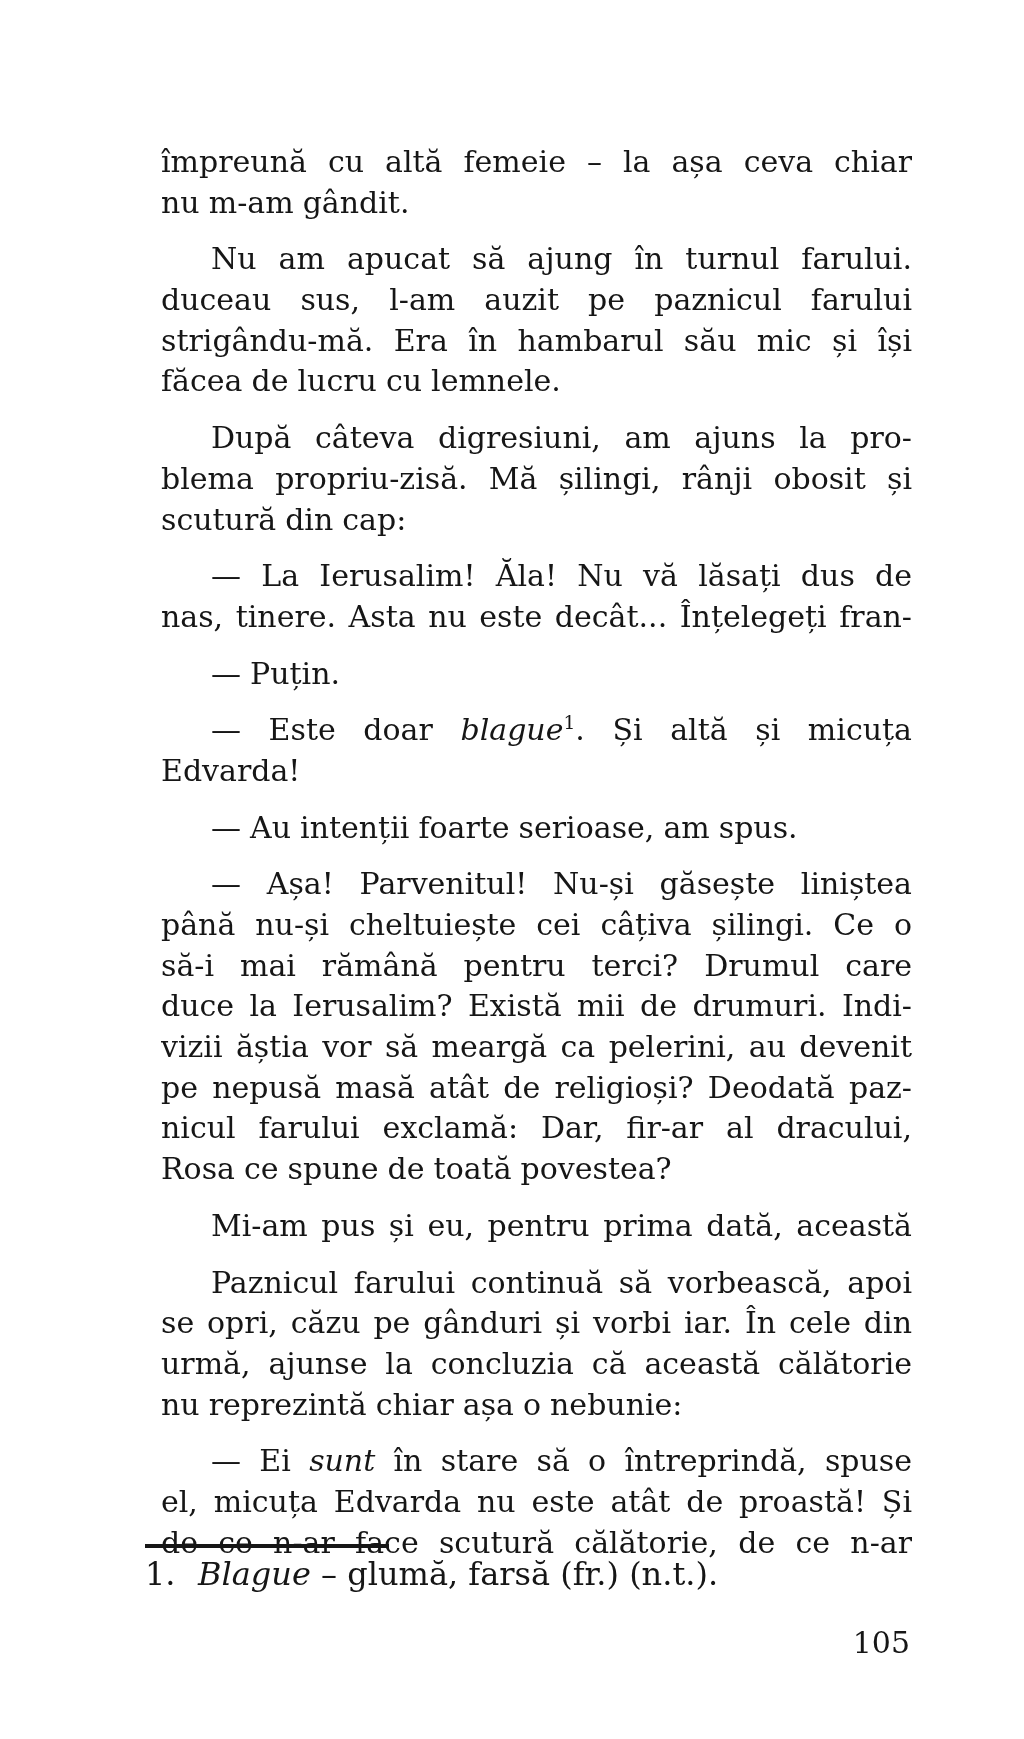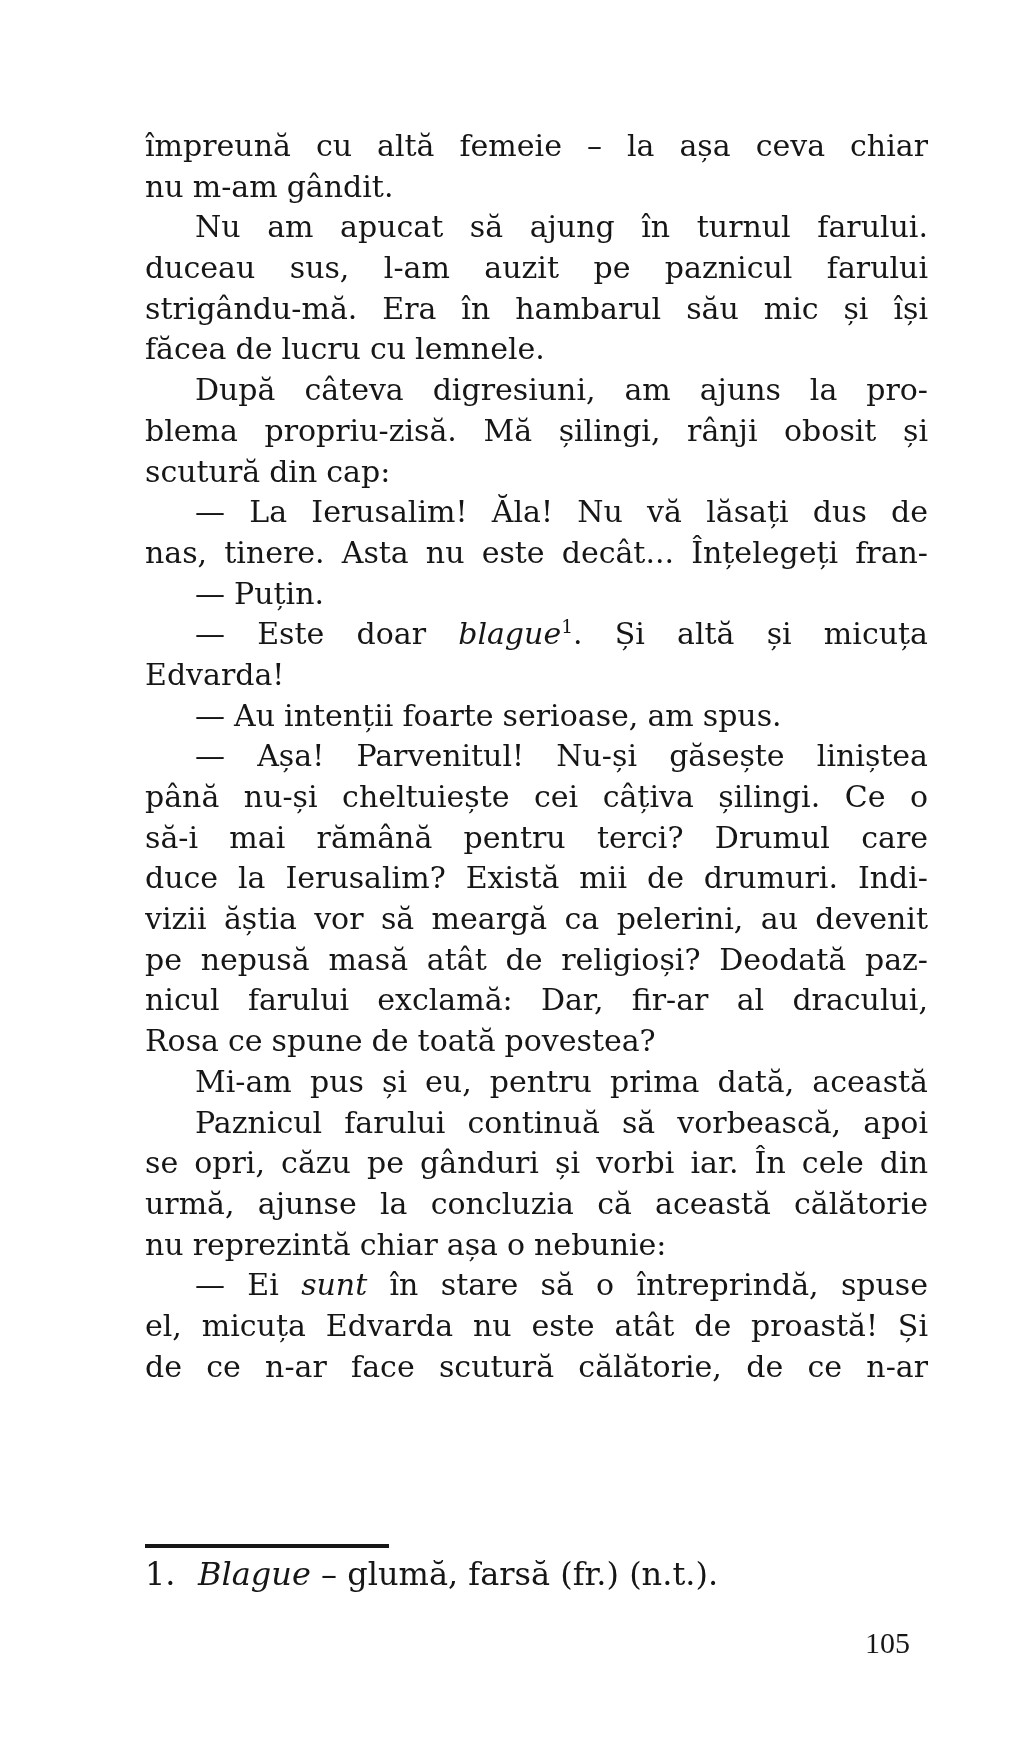--- a/index.html
+++ b/index.html
@@ -18,21 +18,21 @@
   }
   .text-block {
     position: absolute;
     left: 145px;
     top: 126px;
     width: 783px;
     font-size: 30px;
     line-height: 40.7px;
     word-spacing: -0.5px;
   }
-  .para { margin: 0; padding: 0; }
+  .para { margin: 16px; padding: 0; }
   .line {
     text-align: justify;
     text-align-last: justify;
     height: 40.7px;
     overflow: hidden;
   }
   .line.first { text-indent: 50px; }
   .line.last { text-align-last: left; }
   .it { font-style: italic; }
   sup {
@@ -59,21 +59,20 @@
   .fn-marker {
     display: inline-block;
     width: 53px;
   }
   .page-number {
     position: absolute;
     top: 1626px;
     right: 114px;
     font-size: 30px;
     line-height: 34px;
-    font-family: Liberation Serif, serif;
   }
 </style>
 </head>
 <body>
 
 <div class="page">
   <main class="text-block">
       <div class="para">
         <div class="line">împreună cu altă femeie – la așa ceva chiar</div>
         <div class="line last">nu m-am gândit.</div>

